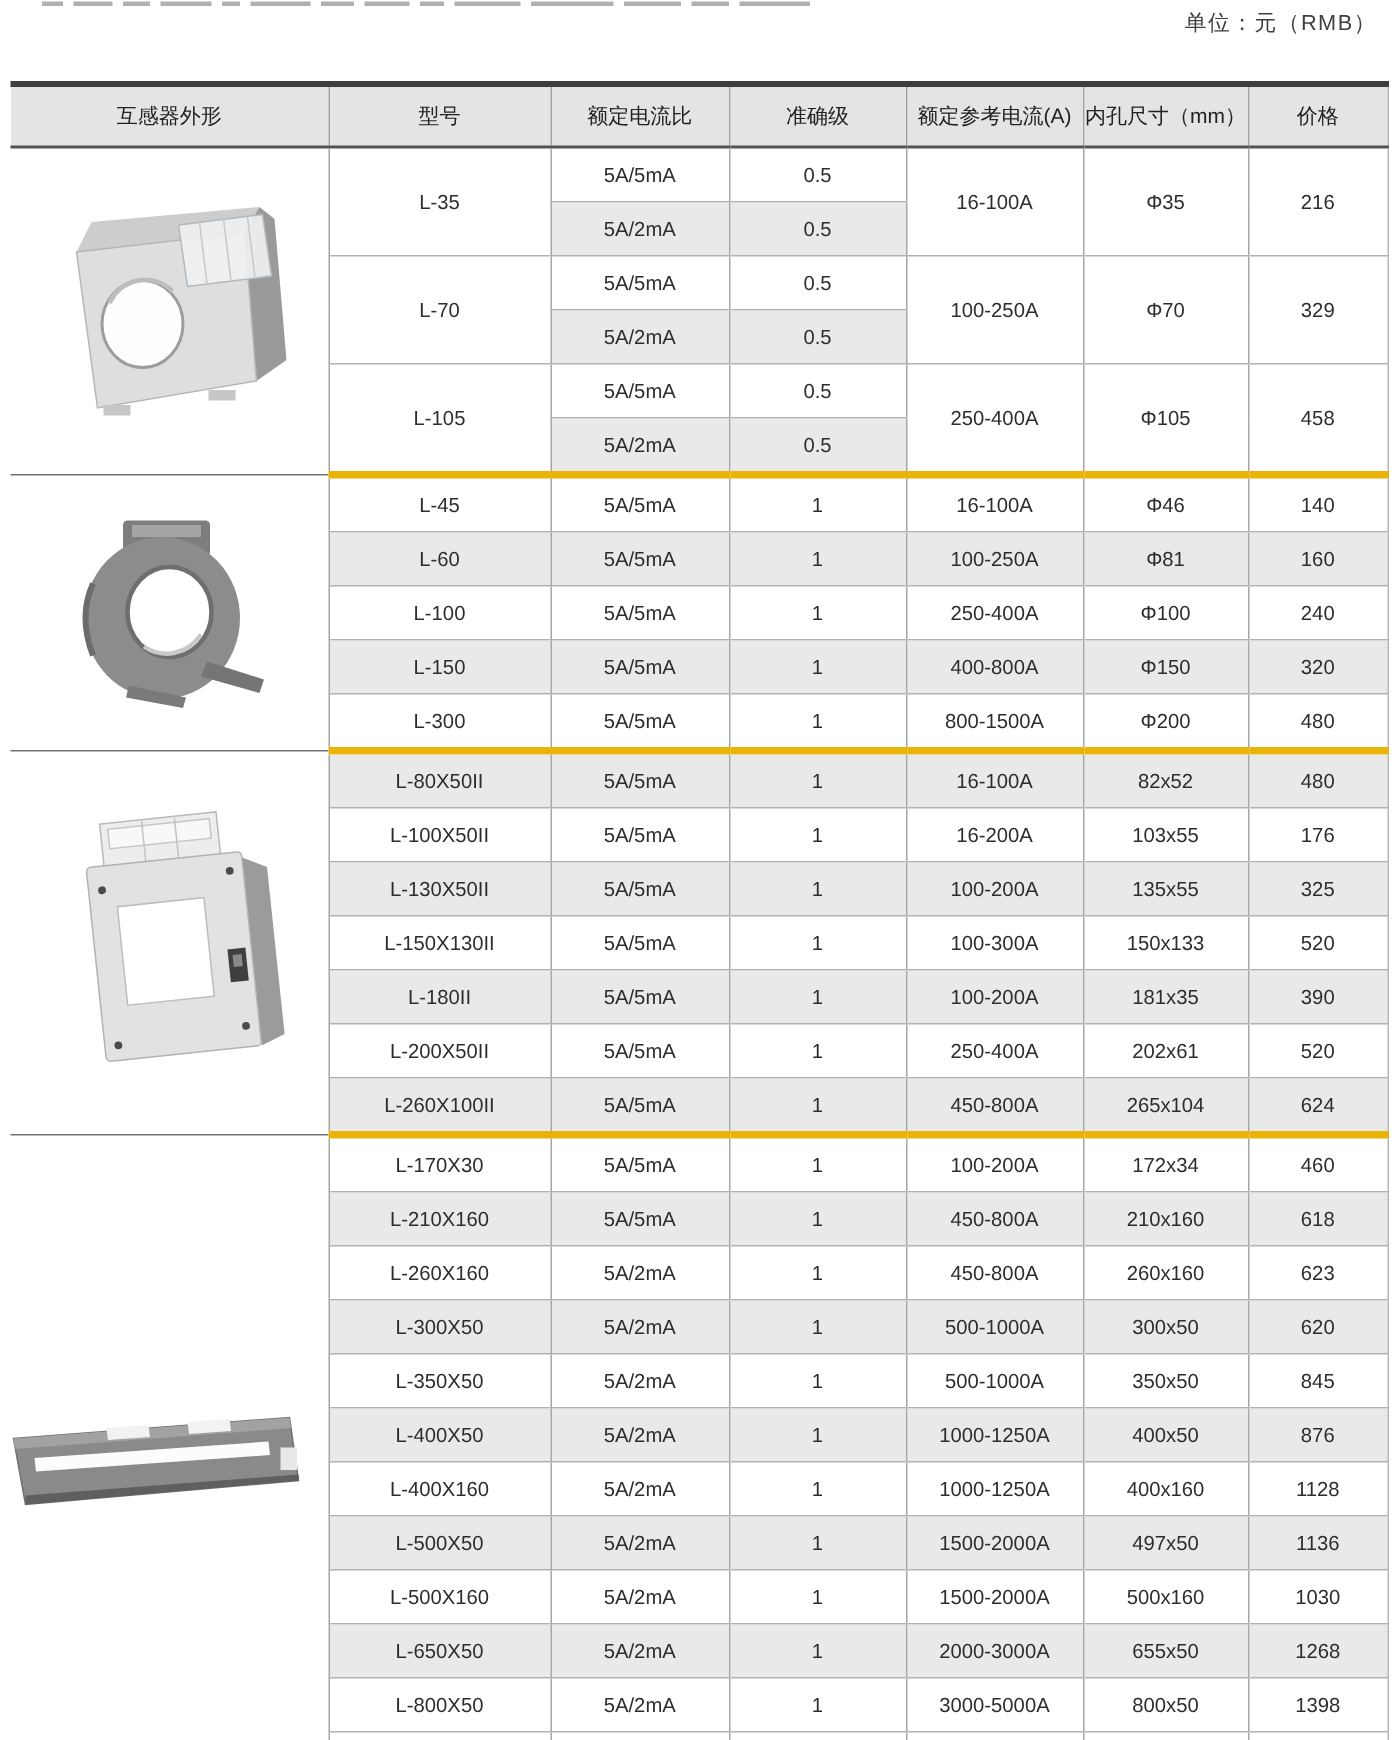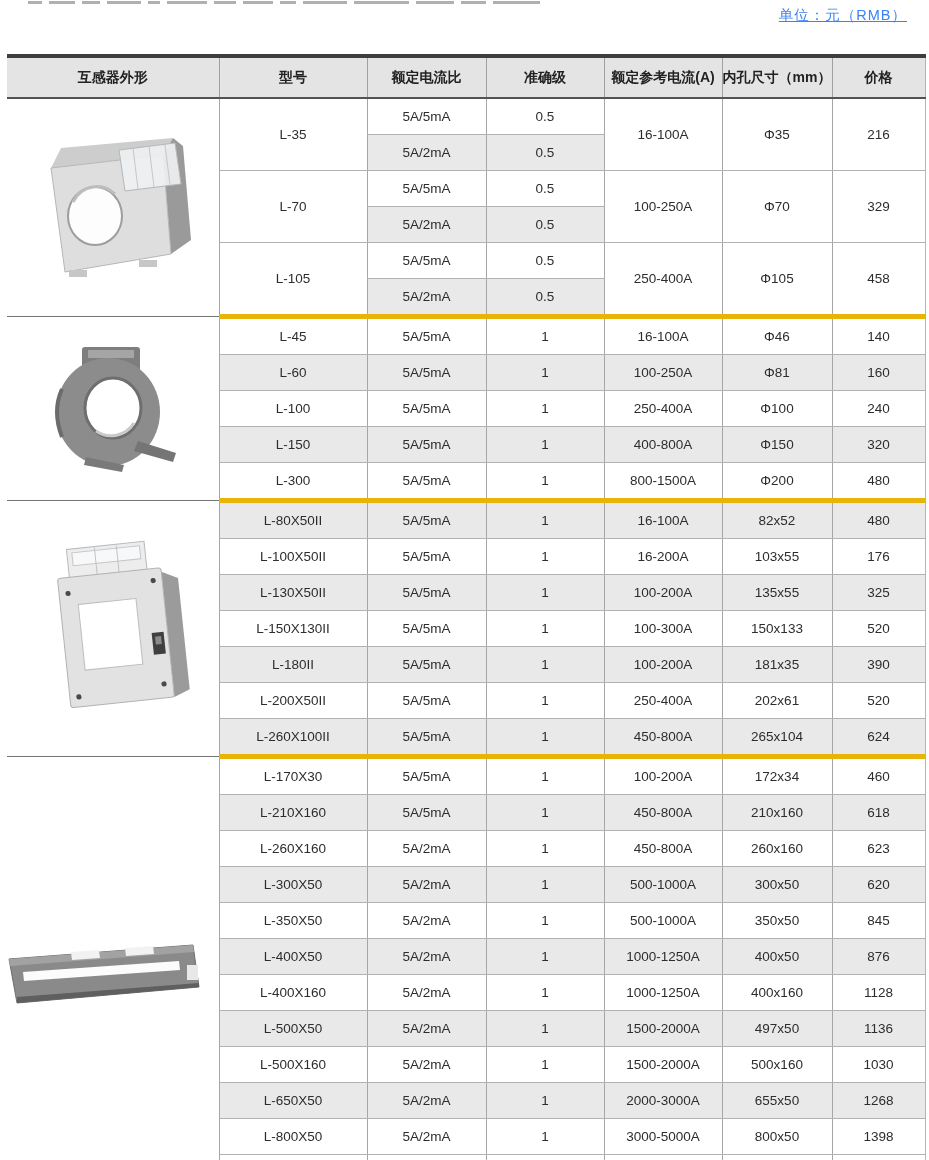--- a/index.html
+++ b/index.html
@@ -4,31 +4,31 @@
 <style>
   html,body{margin:0;padding:0;}
   body{
     width:929px;height:1160px;position:relative;background:#ffffff;
     font-family:"Liberation Sans", sans-serif;color:#2d2d2d;overflow:hidden;
   }
   
   .crop-strip{position:absolute;top:0;left:28px;width:545px;height:5px;display:flex;gap:7px;align-items:flex-start;overflow:hidden;}
   .crop-strip i{display:block;height:3px;margin-top:1px;background:#b0b0b0;}
   
-  .unit-label{position:absolute;top:6px;right:22px;font-size:14.5px;color:#3b82f6;letter-spacing:1px;white-space:nowrap;text-decoration:underline;}
+  .unit-label{position:absolute;top:6px;right:11px;font-size:14.5px;color:#404040;letter-spacing:1px;white-space:nowrap;}
   
   table.spec{
     position:absolute;left:7px;top:54px;width:918px;
     border-collapse:collapse;table-layout:fixed;
     border-top:4px solid #3e3e3e;
     border-bottom:3px solid #1a1a1a;
     border-right:1px solid #b5b5b5;
   }
   table.spec th{
-    height:39px;background:#e4e4e4;font-size:14px;font-weight:700;color:#222;
+    height:39px;background:#e4e4e4;font-size:14px;font-weight:400;color:#222;
     border-left:1px solid #a0a0a0;border-bottom:2px solid #525252;
     text-align:center;padding:0;white-space:nowrap;overflow:hidden;
   }
   table.spec th:first-child{border-left:none;}
   table.spec td{
     height:35px;font-size:13.5px;text-align:center;vertical-align:middle;
     border-left:1px solid #a6a6a6;border-bottom:1px solid #b2b2b2;
     padding:0;background:#ffffff;white-space:nowrap;overflow:hidden;
   }
   table.spec td.sh{background:#e9e9e9;}

